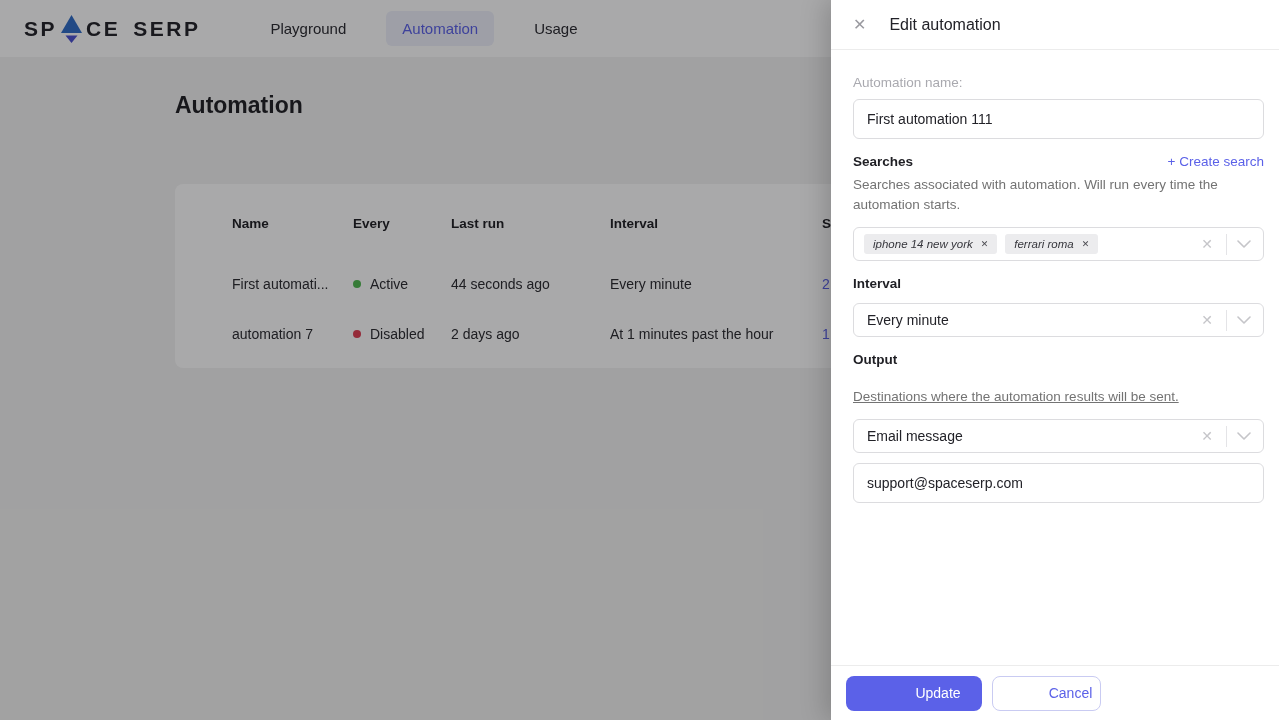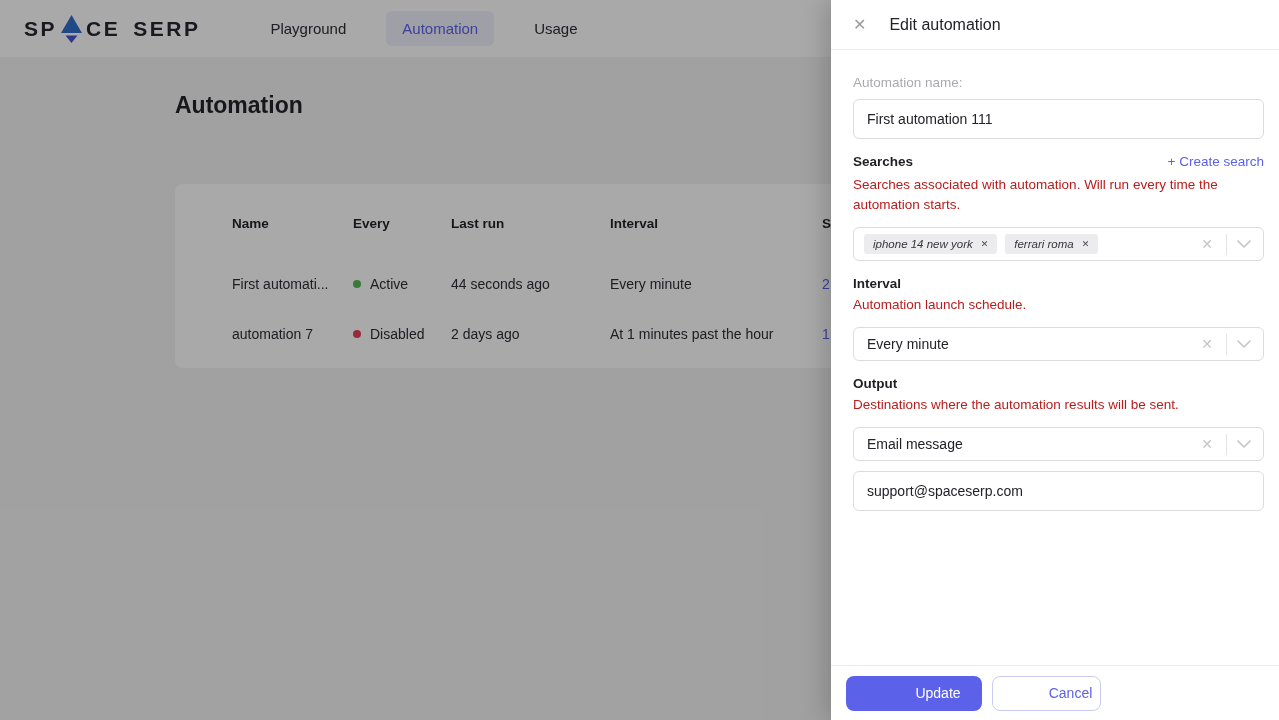--- a/index.html
+++ b/index.html
@@ -43,21 +43,21 @@
   .close-x { font-size:16px; color:#9a9aa0; cursor:pointer; line-height:1; }
   .drawer-title { margin-left:23px; font-size:16px; font-weight:500; color:#222228; }
   .drawer-body { flex:1; padding:0 15px 0 22px; overflow:hidden; }
 
   .field-label { margin-top:25px; font-size:13.5px; color:#a9a9af; }
   .text-input { margin-top:9px; width:100%; height:40px; border:1px solid #dcdcdf; border-radius:6px;
                 padding:0 13px; font-size:14px; color:#222228; font-family:inherit; background:#fff; outline:none; }
   .section-row { margin-top:15px; display:flex; align-items:center; justify-content:space-between; }
   .section-label { font-size:13.5px; font-weight:700; color:#1f1f24; }
   .create-link { font-size:13.5px; color:#5b61e8; cursor:pointer; text-decoration:none; }
-  .help { margin-top:6px; font-size:13.5px; color:#b91c1c; line-height:20px; }
+  .help { margin-top:6px; font-size:13.5px; color:#737373; line-height:20px; }
 
   .select { margin-top:12px; height:34px; border:1px solid #dcdcdf; border-radius:6px;
             display:flex; align-items:center; padding:0 10px; cursor:pointer; background:#fff; }
   .select .value { font-size:14px; color:#222228; margin-left:3px; }
   .select .spacer { flex:1; }
   .sel-clear { font-size:14px; color:#c5c5c9; cursor:pointer; padding:0 3px; }
   .sel-div { width:1px; height:21px; background:#e4e4e7; margin:0 10px; }
   .sel-caret { display:flex; align-items:center; cursor:pointer; padding-right:2px; }
 
   .tags { display:flex; align-items:center; gap:8px; }
@@ -171,38 +171,37 @@
         <span class="sel-caret">
           <svg width="14" height="8" viewBox="0 0 14 8">
               <polyline points="1,1 7,7 13,1" stroke="#c5c5c9" stroke-width="1.6" fill="none" stroke-linecap="round" stroke-linejoin="round"></polyline>
             </svg>
         </span>
       </div>
 
       <div class="section-row">
         <span class="section-label">Interval</span>
       </div>
-      <div class="help" style="margin-top:4px;">Automation launch schedule.</div>
 
       <div class="select">
         <span class="value">Every minute</span>
         <div class="spacer"></div>
         <span class="sel-clear">✕</span>
         <span class="sel-div"></span>
         <span class="sel-caret">
           <svg width="14" height="8" viewBox="0 0 14 8">
               <polyline points="1,1 7,7 13,1" stroke="#c5c5c9" stroke-width="1.6" fill="none" stroke-linecap="round" stroke-linejoin="round"></polyline>
             </svg>
         </span>
       </div>
 
       <div class="section-row">
         <span class="section-label">Output</span>
       </div>
-      <div class="help" style="margin-top:4px;">Destinations where the automation results will be sent.</div>
+      <div class="help" style="margin-top:20px;text-decoration:underline;">Destinations where the automation results will be sent.</div>
 
       <div class="select">
         <span class="value">Email message</span>
         <div class="spacer"></div>
         <span class="sel-clear">✕</span>
         <span class="sel-div"></span>
         <span class="sel-caret">
           <svg width="14" height="8" viewBox="0 0 14 8">
               <polyline points="1,1 7,7 13,1" stroke="#c5c5c9" stroke-width="1.6" fill="none" stroke-linecap="round" stroke-linejoin="round"></polyline>
             </svg>

